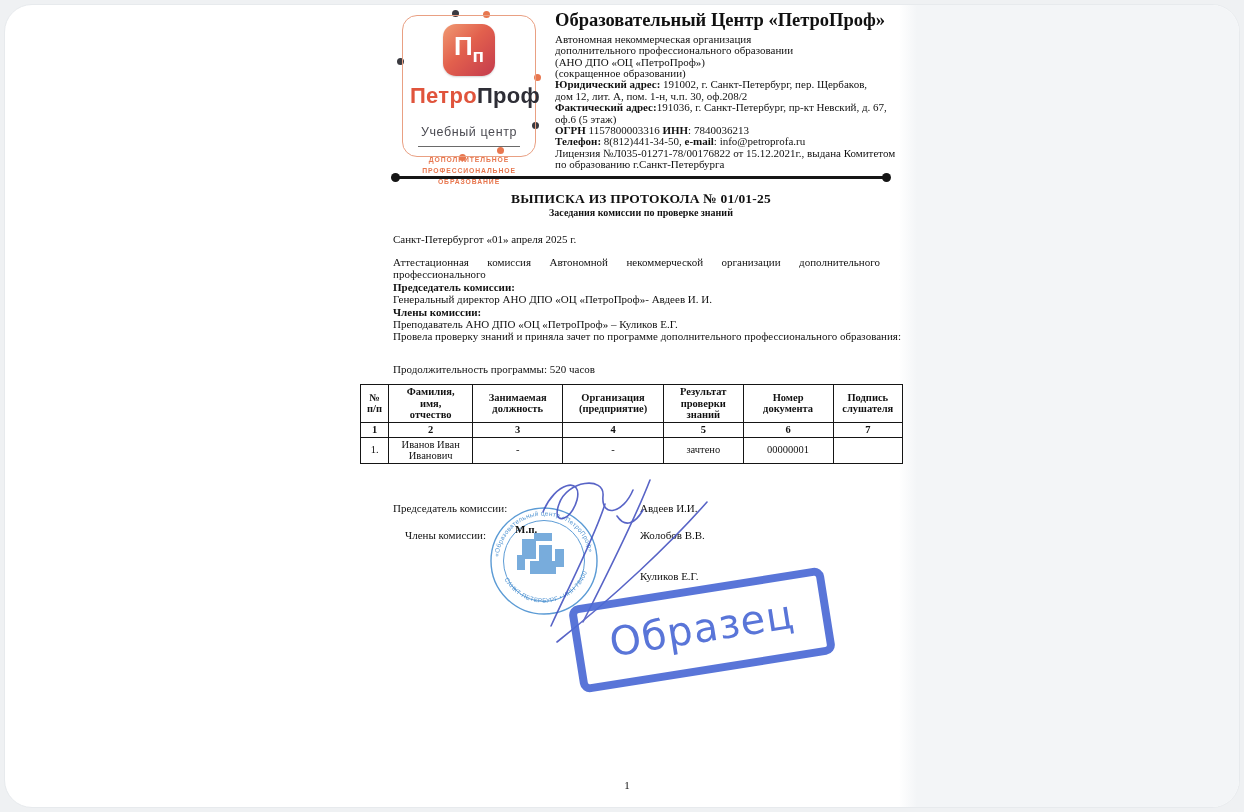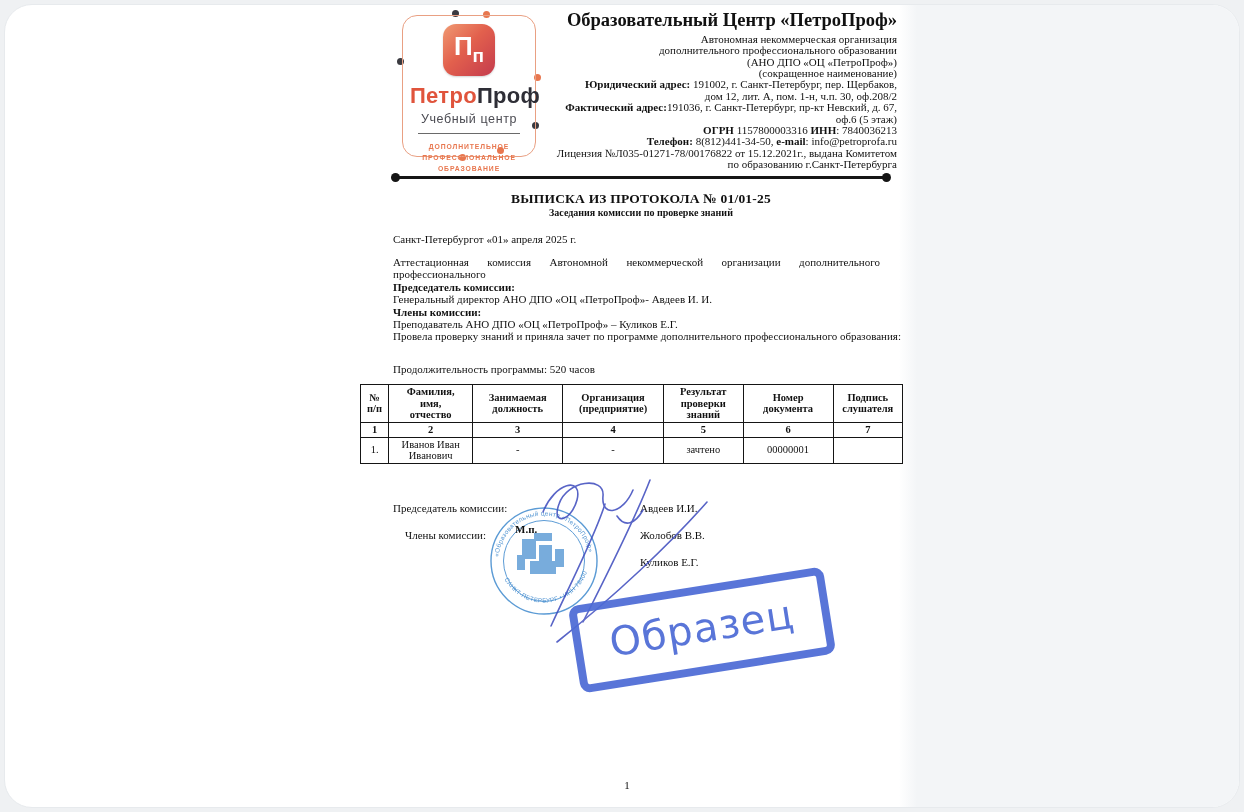--- a/index.html
+++ b/index.html
@@ -29,25 +29,25 @@
   .logo-dot:nth-of-type(7){left:62px;bottom:1px}
   .logo-inner{position:absolute;left:13px;right:13px;top:13px;text-align:center}
   .logo-icon{width:52px;height:52px;margin:1px auto 7px;border-radius:13px;
     background:linear-gradient(135deg,#f09a72 0%,#e2604d 45%,#c43b4d 100%);
     display:flex;align-items:center;justify-content:center;color:#fff;font-weight:bold;
     box-shadow:0 1px 2px rgba(0,0,0,.18)}
   .logo-icon .g1{font-size:26px;line-height:1;margin-top:-8px}
   .logo-icon .g2{font-size:19px;line-height:1;margin-top:10px}
   .logo-name{font-size:22px;font-weight:bold;letter-spacing:.3px;white-space:nowrap}
   .logo-name .p1{color:var(--accent)}.logo-name .p2{color:var(--logo-dark)}
-  .logo-sub{font-size:12.5px;color:#4b4b52;margin-top:3px;letter-spacing:.6px}
+  .logo-sub{font-size:12.5px;color:#4b4b52;margin-top:16px;letter-spacing:.6px}
   .logo-rule{height:1px;background:#6a6a6a;margin:7px 8px 8px}
   .logo-tag{font-size:6.8px;font-weight:bold;color:var(--tagline);letter-spacing:.9px;line-height:1.6}
 
-  .org{flex:1;text-align:right;font-size:11px;line-height:11.4px}
+  .org{flex:1;text-align:left;font-size:11px;line-height:11.4px}
   .org-title{font-size:18.5px;font-weight:bold;line-height:1.12;margin-bottom:3px;white-space:nowrap}
   .org-line{white-space:nowrap}
   .b{font-weight:bold}
 
   
   .divider{position:absolute;left:48px;top:176px;width:496px;height:3px;background:#151515}
   .divider::before,.divider::after{content:"";position:absolute;top:-3px;width:9px;height:9px;border-radius:50%;background:#151515}
   .divider::before{left:-2px}.divider::after{right:-2px}
 
   
@@ -72,21 +72,21 @@
   .rtable .numrow td{font-weight:bold}
   .rtable .datarow{height:23px}
 
   .conclusion{position:absolute;left:48px;top:467px;width:492px;font-size:11px;line-height:13px}
   .concl-line{white-space:nowrap}
 
   .sigs{position:absolute;left:48px;top:502px;font-size:11px;line-height:12px}
   .sig-row{display:flex}
   .sig-row:nth-child(2){margin-top:15px}
   .sig-row:nth-child(2) .sig-label{padding-left:12px}
-  .sig-row:nth-child(3){margin-top:15px}
+  .sig-row:nth-child(3){margin-top:29px}
   .sig-label{width:247px;flex:none}
 
   .mp{position:absolute;left:170px;top:523px;font-size:11px;font-weight:bold;z-index:4}
 
   .stamp-round{position:absolute;left:129px;top:491px;z-index:3;opacity:.92}
   .sig-ink{position:absolute;left:110px;top:474px;z-index:4}
 
   .watermark{position:absolute;left:228px;top:586px;width:258px;height:88px;border:8px solid var(--wm);
     border-radius:10px;transform:rotate(-9deg);display:flex;align-items:center;justify-content:center;
     z-index:5;opacity:.93;background:rgba(255,255,255,.06)}
@@ -129,21 +129,21 @@
             <div>ПРОФЕССИОНАЛЬНОЕ ОБРАЗОВАНИЕ</div>
           </div>
         </div>
       </div>
       <div class="org">
         <div class="org-title">Образовательный Центр «ПетроПроф»</div>
         <div id="header-lines">
             <div class="org-line"><span>Автономная некоммерческая организация</span></div>
             <div class="org-line"><span>дополнительного профессионального образовании</span></div>
             <div class="org-line"><span>(АНО ДПО «ОЦ «ПетроПроф»)</span></div>
-            <div class="org-line"><span>(сокращенное наименование)</span></div>
+            <div class="org-line"><span>(сокращенное образовании)</span></div>
             <div class="org-line"><span class="b">Юридический адрес:</span><span> 191002, г. Санкт-Петербург, пер. Щербаков,</span></div>
             <div class="org-line"><span>дом 12, лит. А, пом. 1-н, ч.п. 30, оф.208/2</span></div>
             <div class="org-line"><span class="b">Фактический адрес:</span><span>191036, г. Санкт-Петербург, пр-кт Невский, д. 67,</span></div>
             <div class="org-line"><span>оф.6 (5 этаж)</span></div>
             <div class="org-line"><span class="b">ОГРН</span><span> 1157800003316 </span><span class="b">ИНН</span><span>: 7840036213</span></div>
             <div class="org-line"><span class="b">Телефон:</span><span> 8(812)441-34-50, </span><span class="b">e-mail</span><span>: info@petroprofa.ru</span></div>
             <div class="org-line"><span>Лицензия №Л035-01271-78/00176822 от 15.12.2021г., выдана Комитетом</span></div>
             <div class="org-line"><span>по образованию г.Санкт-Петербурга</span></div>
           </div>
       </div>

